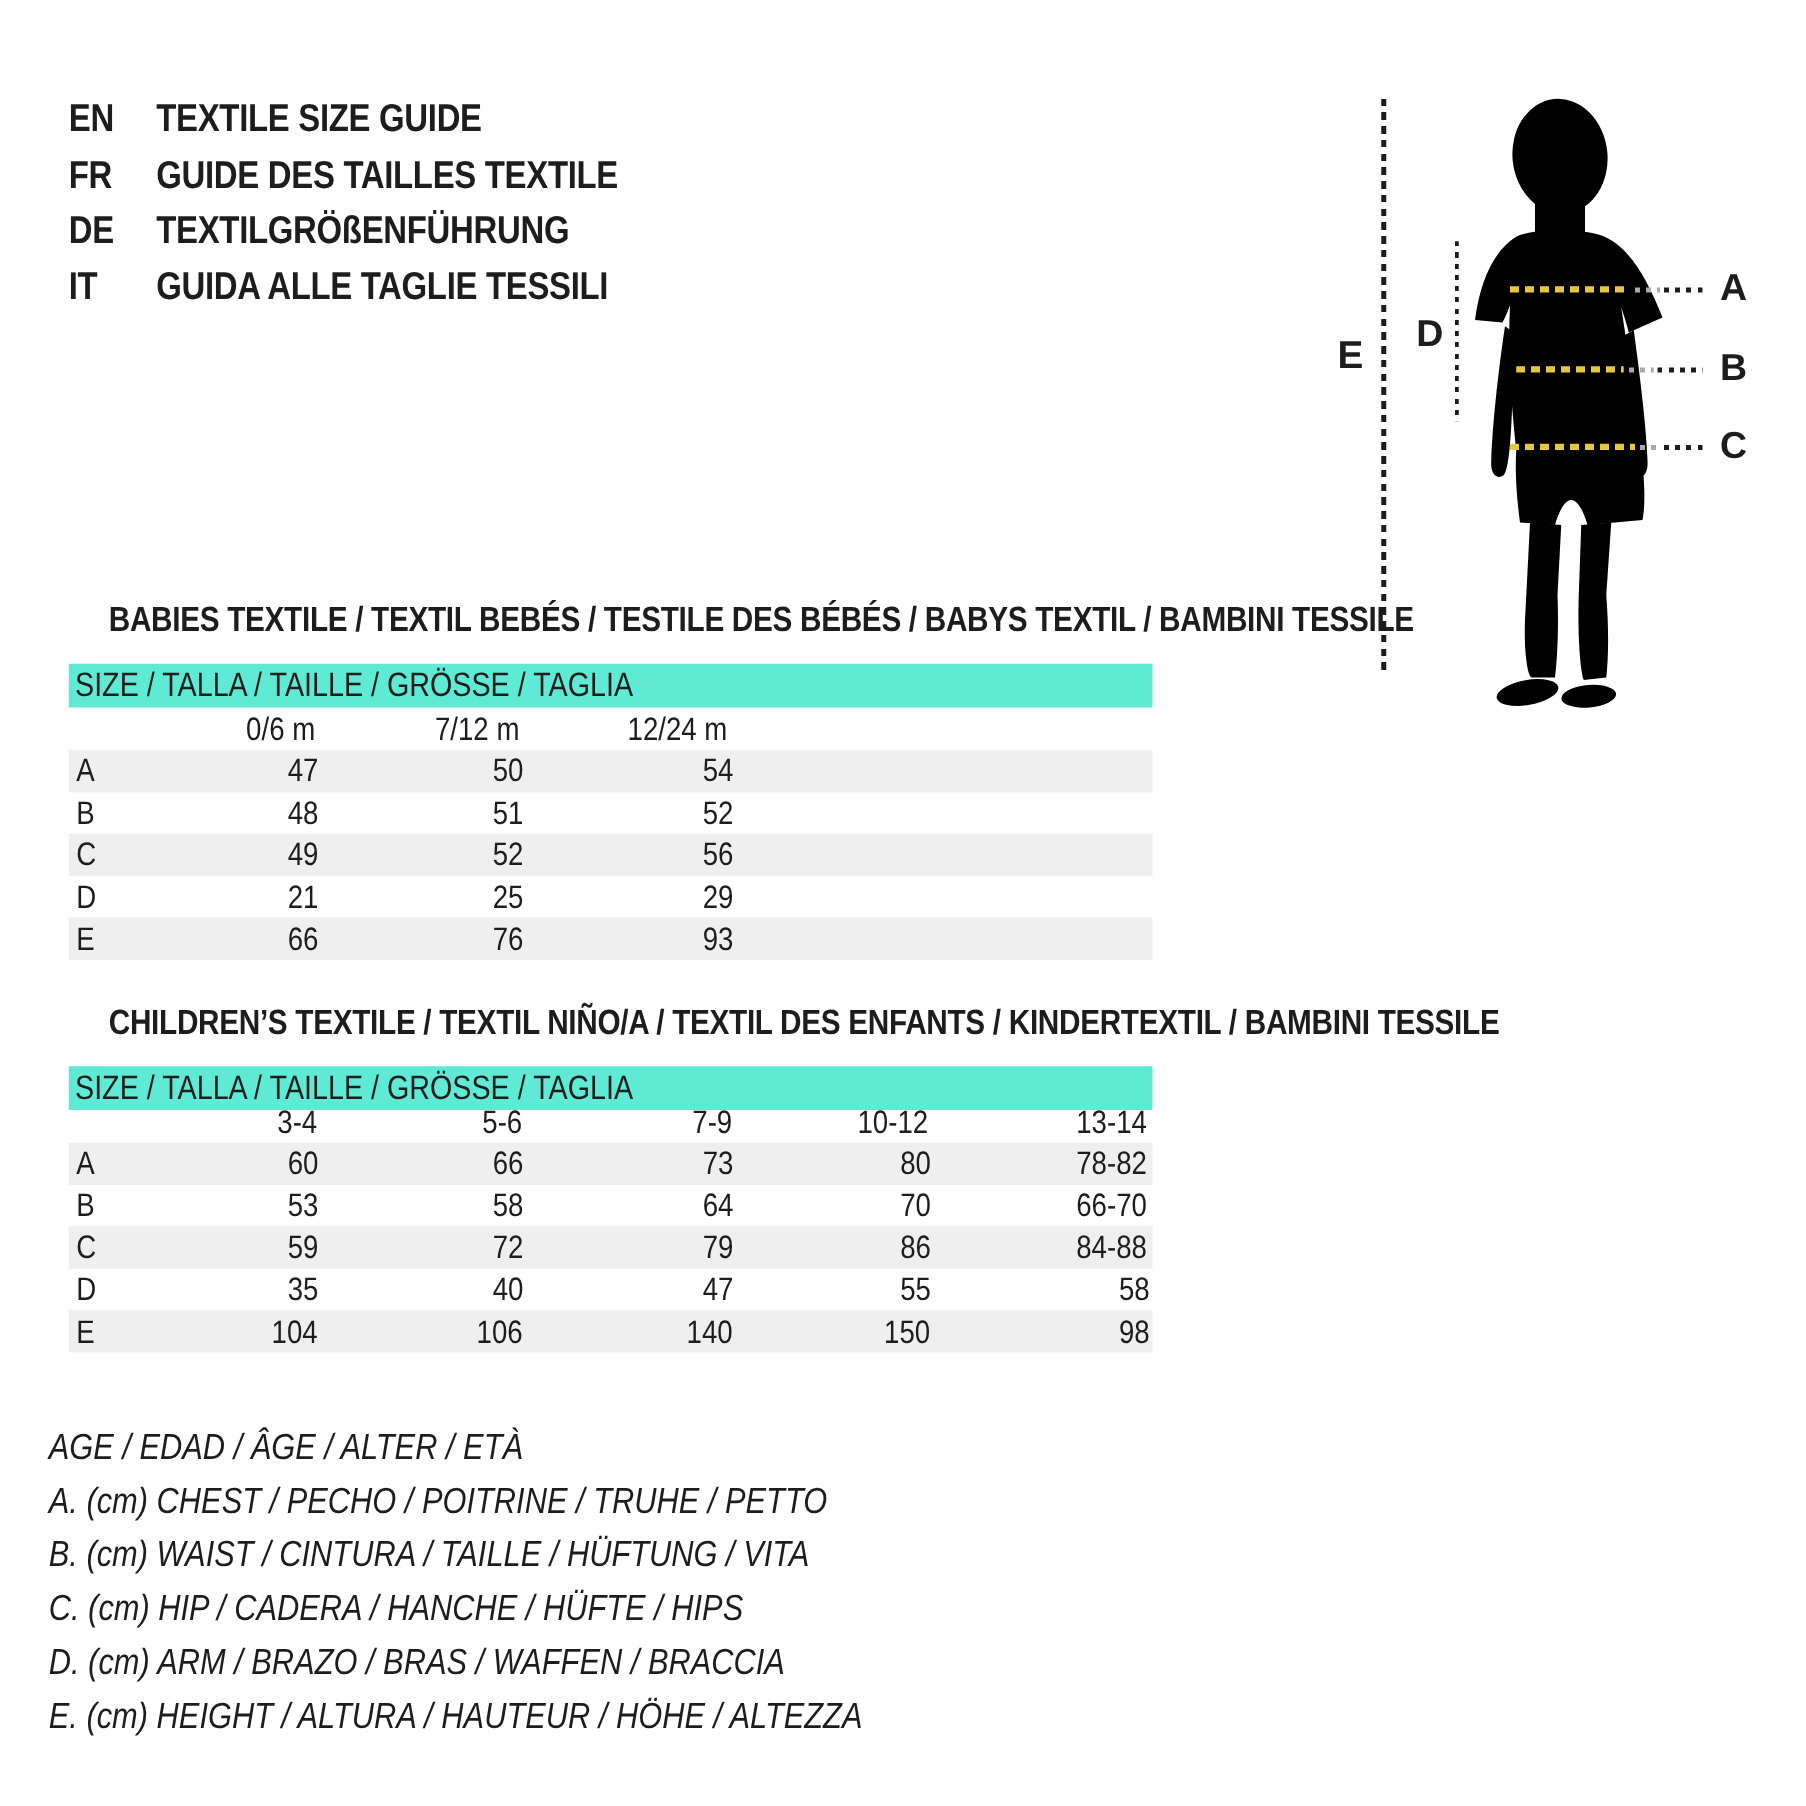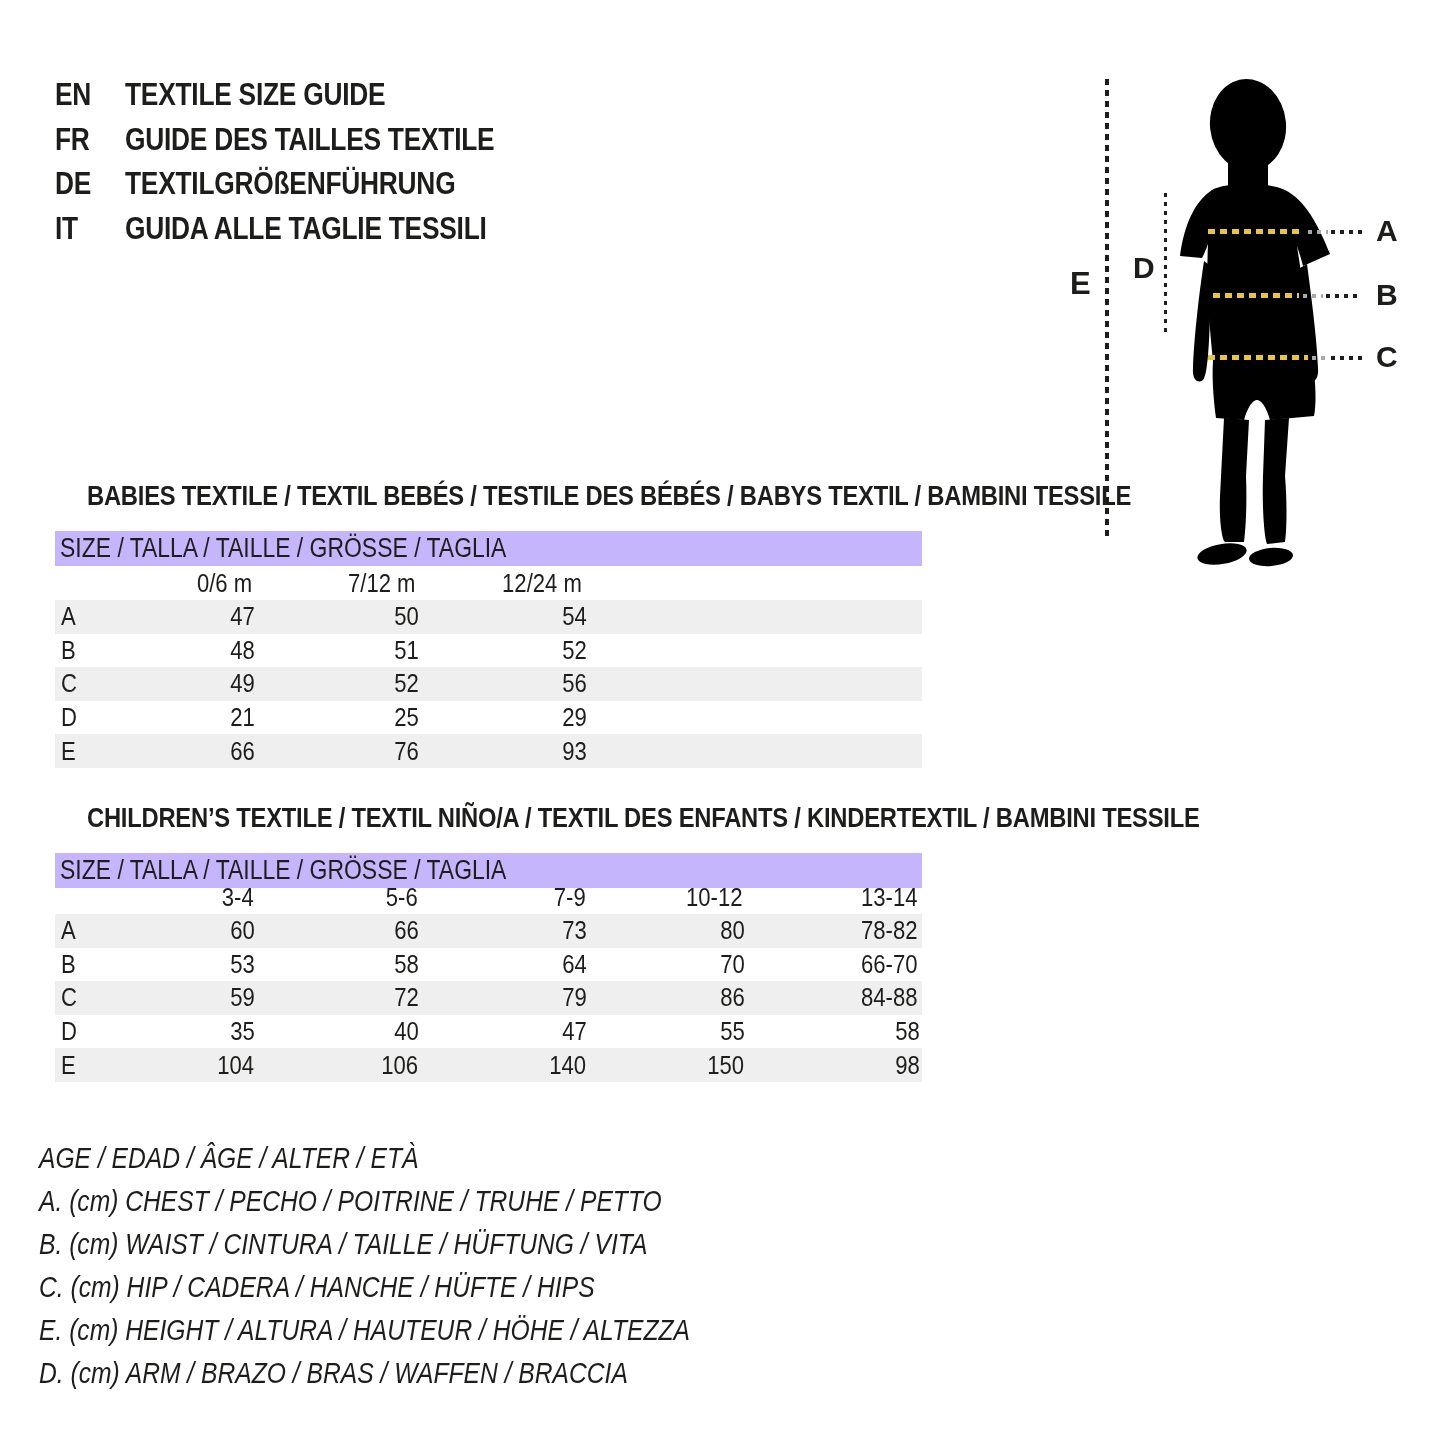--- a/index.html
+++ b/index.html
@@ -12,21 +12,21 @@
   .cxl{display:inline-block;transform:scaleX(.85);transform-origin:0 50%;white-space:nowrap;}
   .cxc{display:inline-block;transform:scaleX(.85);transform-origin:50% 50%;white-space:nowrap;}
 
   
   .lang-block{top:73px;left:55px;}
   .lang-row{display:flex;height:44.5px;align-items:center;font-weight:700;font-size:31px;letter-spacing:-.3px;}
   .lang-code{width:70px;}
   
   .sec-heading{left:55px;font-weight:700;font-size:28px;line-height:28px;letter-spacing:-.3px;margin-left:32px;}
   
-  .size-bar{left:55px;width:867px;height:35px;background:#c4b5fd;display:flex;align-items:center;padding-left:5px;box-sizing:border-box;font-size:27px;}
+  .size-bar{left:55px;width:867px;height:35px;background:#5eead4;display:flex;align-items:center;padding-left:5px;box-sizing:border-box;font-size:27px;}
   
   .table{left:55px;width:867px;font-size:26px;}
   .t-hrow,.t-row{display:grid;align-items:center;}
   .babies-grid{grid-template-columns:42px 160px 164px 168px auto;}
   .children-grid{grid-template-columns:42px 160px 164px 168px 158px auto;}
   .t-hrow{height:34px;}
   .t-row{height:33.6px;}
   .t-row.striped{background:#efefef;}
   .t-label{padding-left:6px;text-align:left;}
   .t-cell{text-align:right;}
@@ -240,20 +240,20 @@
     <div class="legend-row">
         <span class="cxl">A. (cm) CHEST / PECHO / POITRINE / TRUHE / PETTO</span>
       </div>
     <div class="legend-row">
         <span class="cxl">B. (cm) WAIST / CINTURA / TAILLE / HÜFTUNG / VITA</span>
       </div>
     <div class="legend-row">
         <span class="cxl">C. (cm) HIP / CADERA / HANCHE / HÜFTE / HIPS</span>
       </div>
     <div class="legend-row">
+        <span class="cxl">D. (cm) ARM / BRAZO / BRAS / WAFFEN / BRACCIA</span>
+      </div>
+    <div class="legend-row">
         <span class="cxl">E. (cm) HEIGHT / ALTURA / HAUTEUR / HÖHE / ALTEZZA</span>
       </div>
-    <div class="legend-row">
-        <span class="cxl">D. (cm) ARM / BRAZO / BRAS / WAFFEN / BRACCIA</span>
-      </div>
   </div>
 
 </div>
 
 </body></html>

